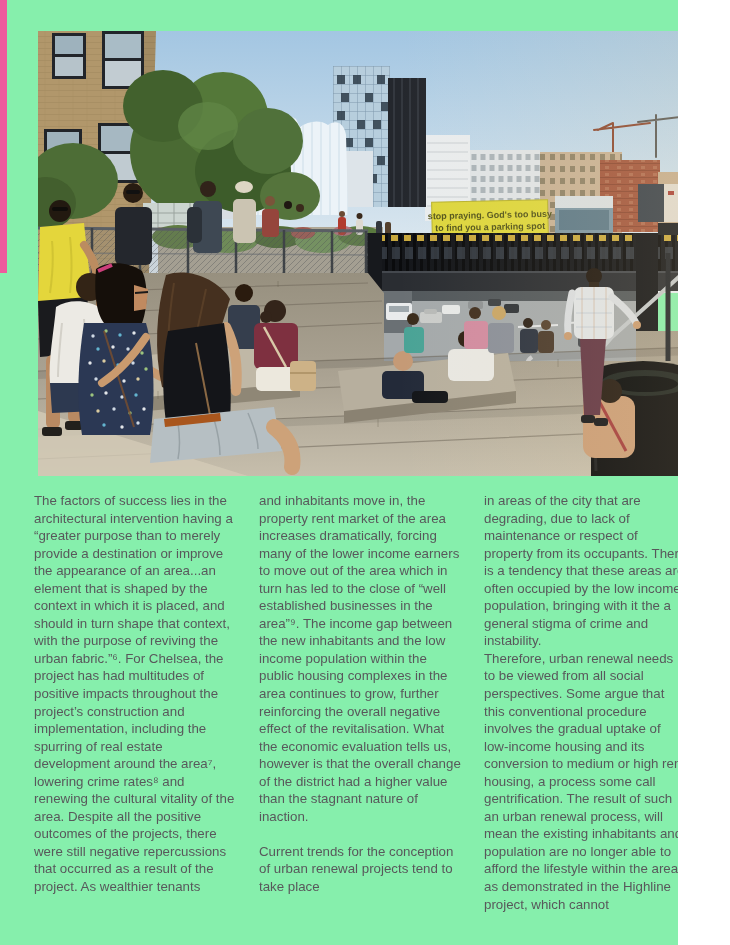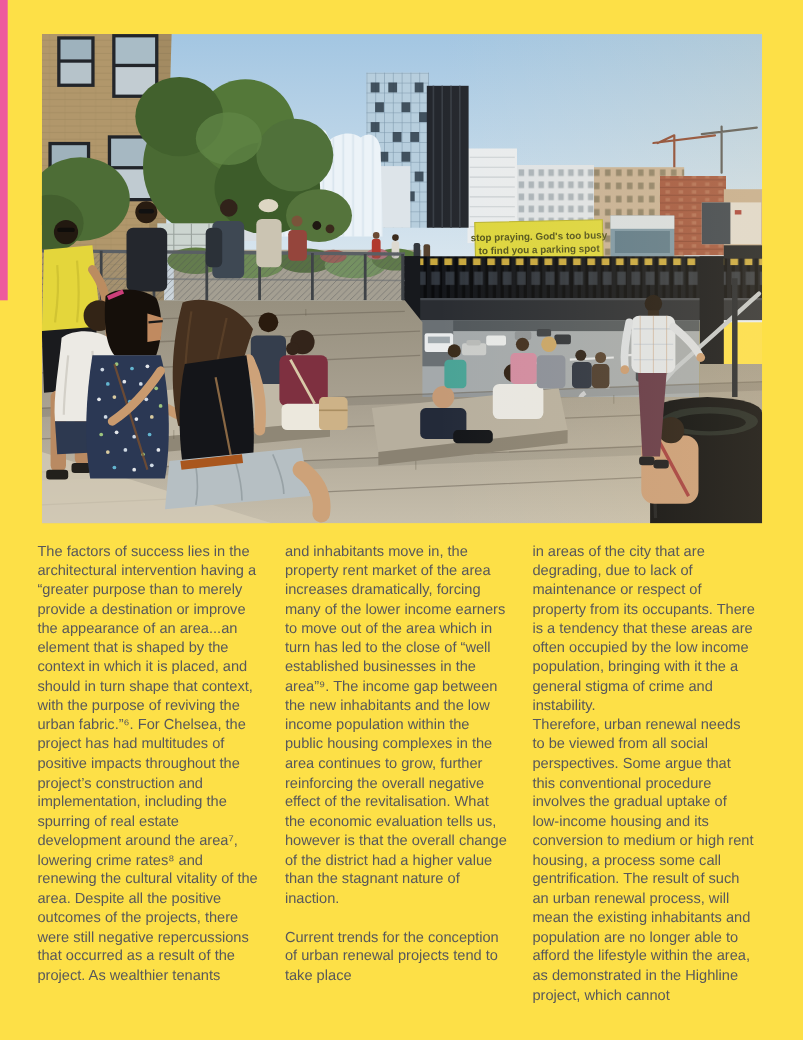--- a/index.html
+++ b/index.html
@@ -1,16 +1,16 @@
 <!DOCTYPE html>
 <html><head>
 <meta charset="utf-8">
 <style>
   html,body{margin:0;padding:0;background:#ffffff;}
-  .page{position:relative;width:730px;height:945px;background:#fde047;overflow:hidden;
+  .page{position:relative;width:678px;height:945px;background:#86efac;overflow:hidden;
         font-family:"Liberation Sans","DejaVu Sans",sans-serif;}
   .accent-stripe{position:absolute;left:0;top:0;width:7px;height:273px;}
   .photo-frame{position:absolute;left:38px;top:31px;width:655px;height:445px;overflow:hidden;}
   .photo-frame svg{display:block;width:100%;height:100%;}
   .columns{position:absolute;left:34px;top:492px;width:660px;display:flex;gap:22px;}
   .col{width:203px;margin:0;font-size:13.3px;line-height:17.55px;color:#58585b;
        white-space:pre-line;letter-spacing:0px;font-weight:400;text-align:left;}
   .bb-text{font:700 9px "Liberation Sans","DejaVu Sans",sans-serif;}
 </style>
 </head>

